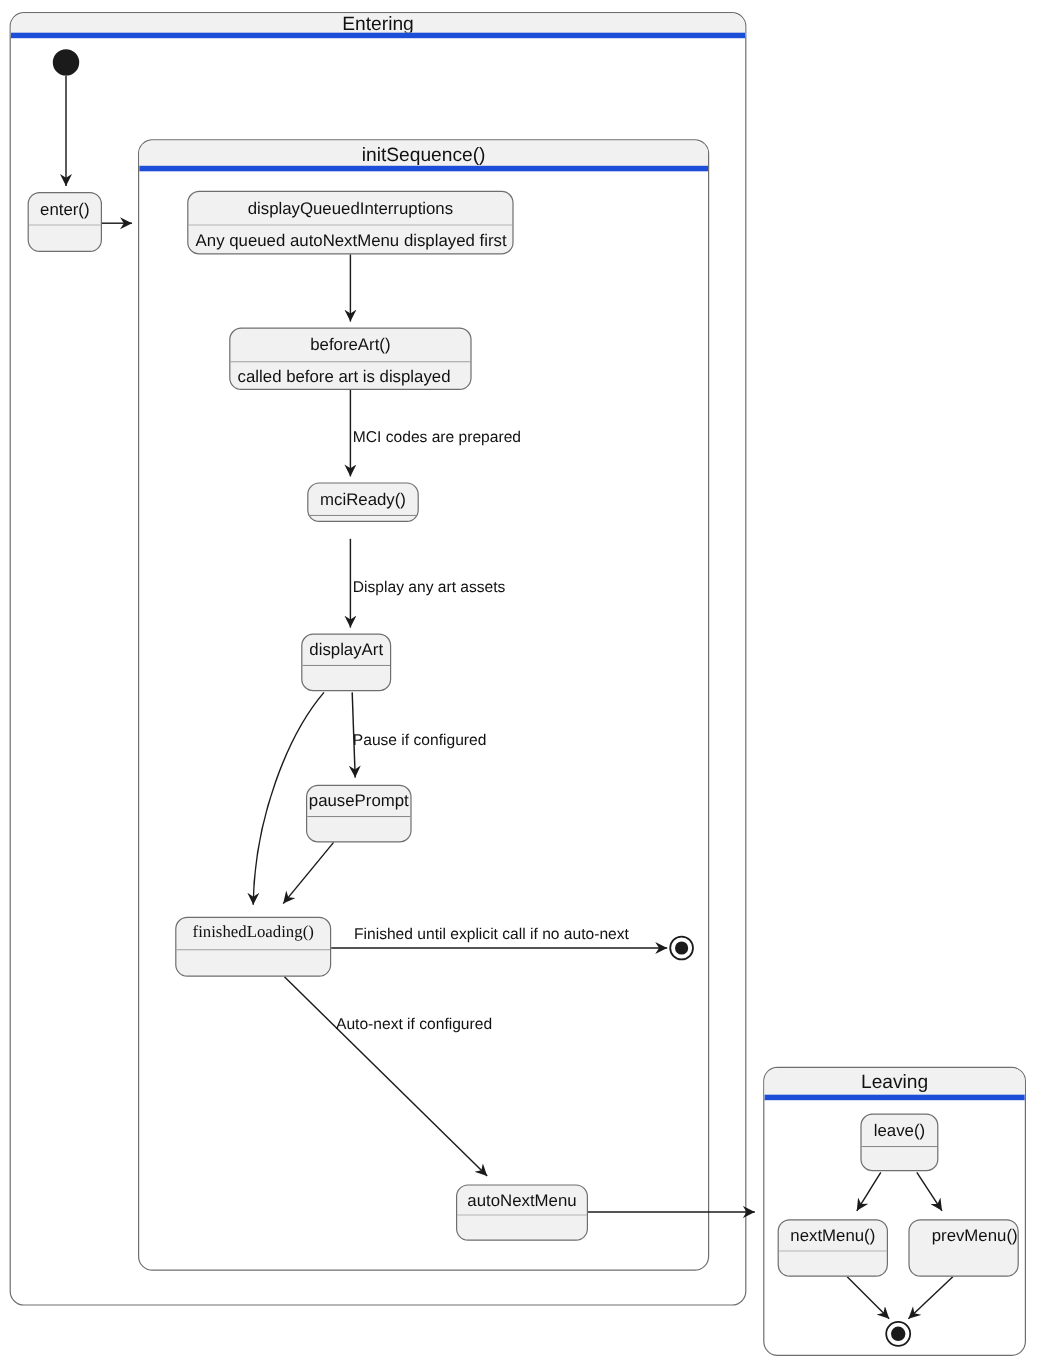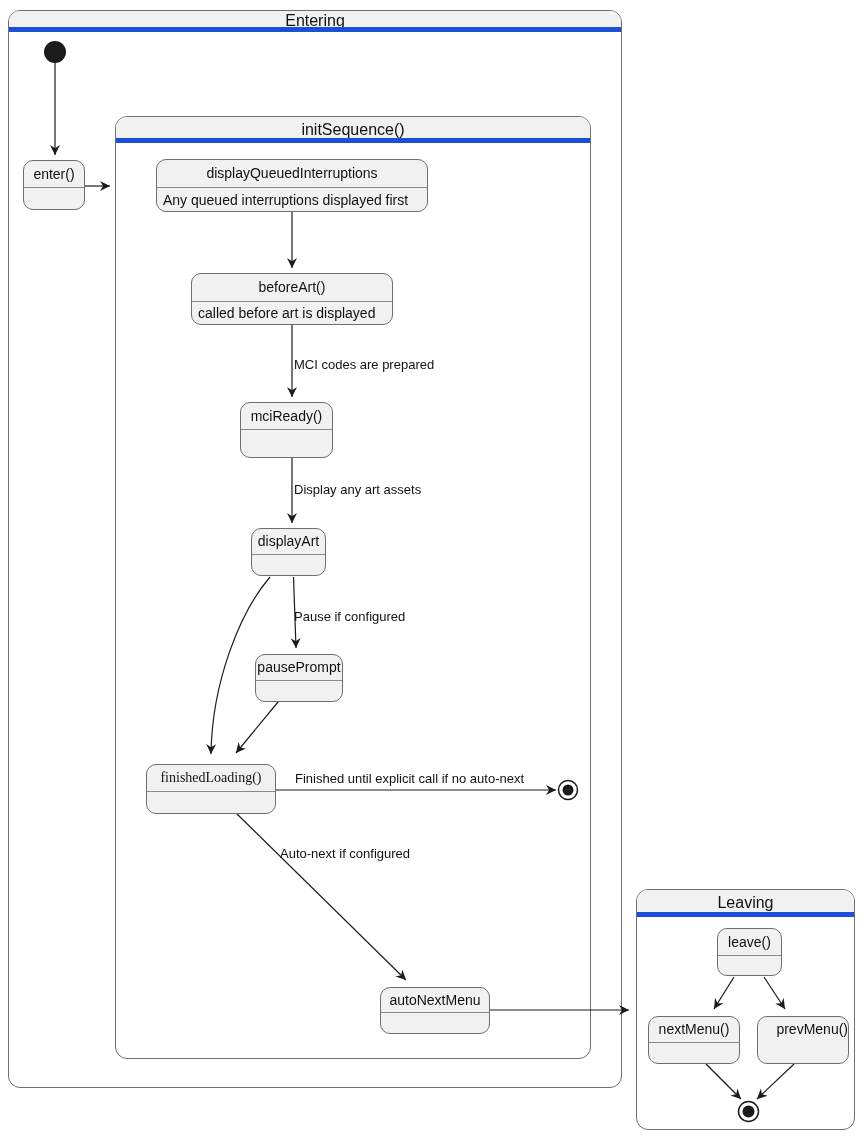--- a/index.html
+++ b/index.html
@@ -91,29 +91,29 @@
     </g>
   </svg>
 
   <div class="state" style="left:23px; top:160px; width:62px; height:50px;">
     <div class="state-title">enter()</div>
     <div class="state-body"></div>
   </div>
 
   <div class="state" style="left:156px; top:159px; width:272px; height:53px;">
     <div class="state-title" style="height:27px; line-height:27px;">displayQueuedInterruptions</div>
-    <div class="state-body has-desc">Any queued interruptions displayed first</div>
+    <div class="state-body has-desc">Any queued autoNextMenu displayed first</div>
   </div>
 
   <div class="state" style="left:191px; top:273px; width:202px; height:52px;">
     <div class="state-title" style="height:27px; line-height:27px;">beforeArt()</div>
     <div class="state-body has-desc">called before art is displayed</div>
   </div>
 
-  <div class="state" style="left:240px; top:402px; width:93px; height:56px;">
+  <div class="state" style="left:256px; top:402px; width:93px; height:33px;">
     <div class="state-title">mciReady()</div>
     <div class="state-body"></div>
   </div>
 
   <div class="state" style="left:251px; top:528px; width:75px; height:48px;">
     <div class="state-title" style="height:25px; line-height:25px;">displayArt</div>
     <div class="state-body"></div>
   </div>
 
   <div class="state" style="left:243px; top:654px; width:88px; height:48px;margin-left:12px;">

